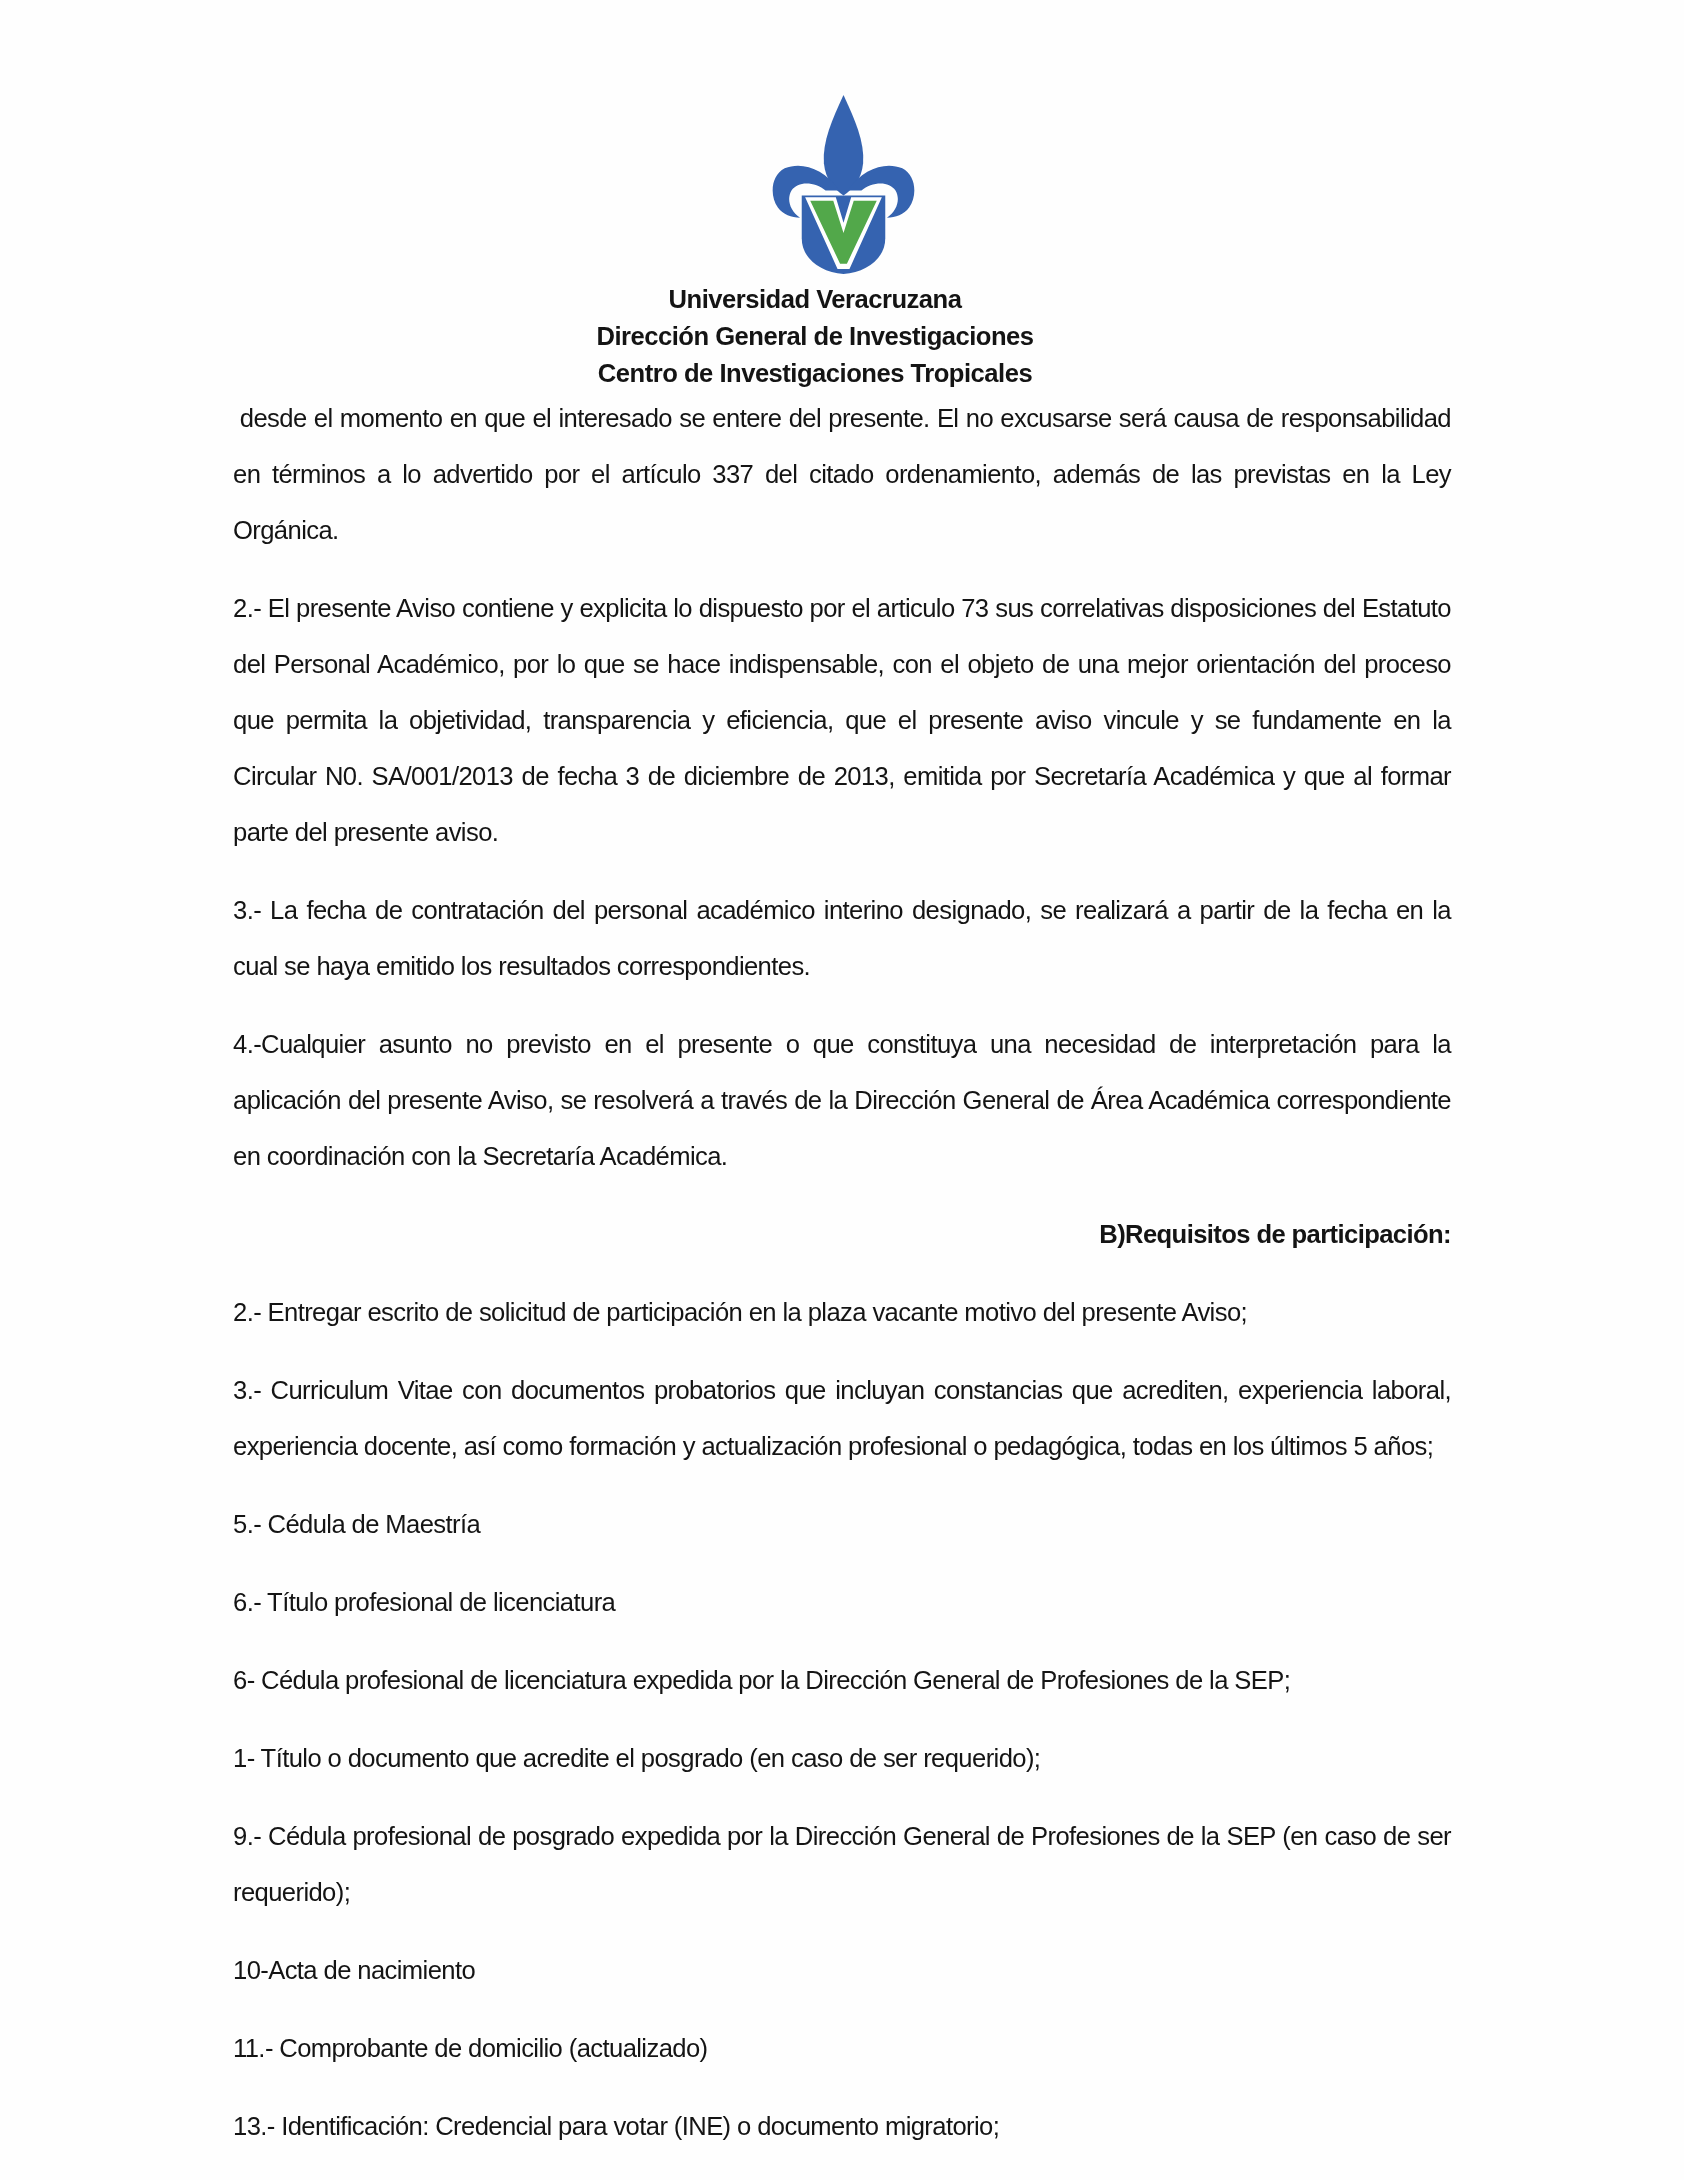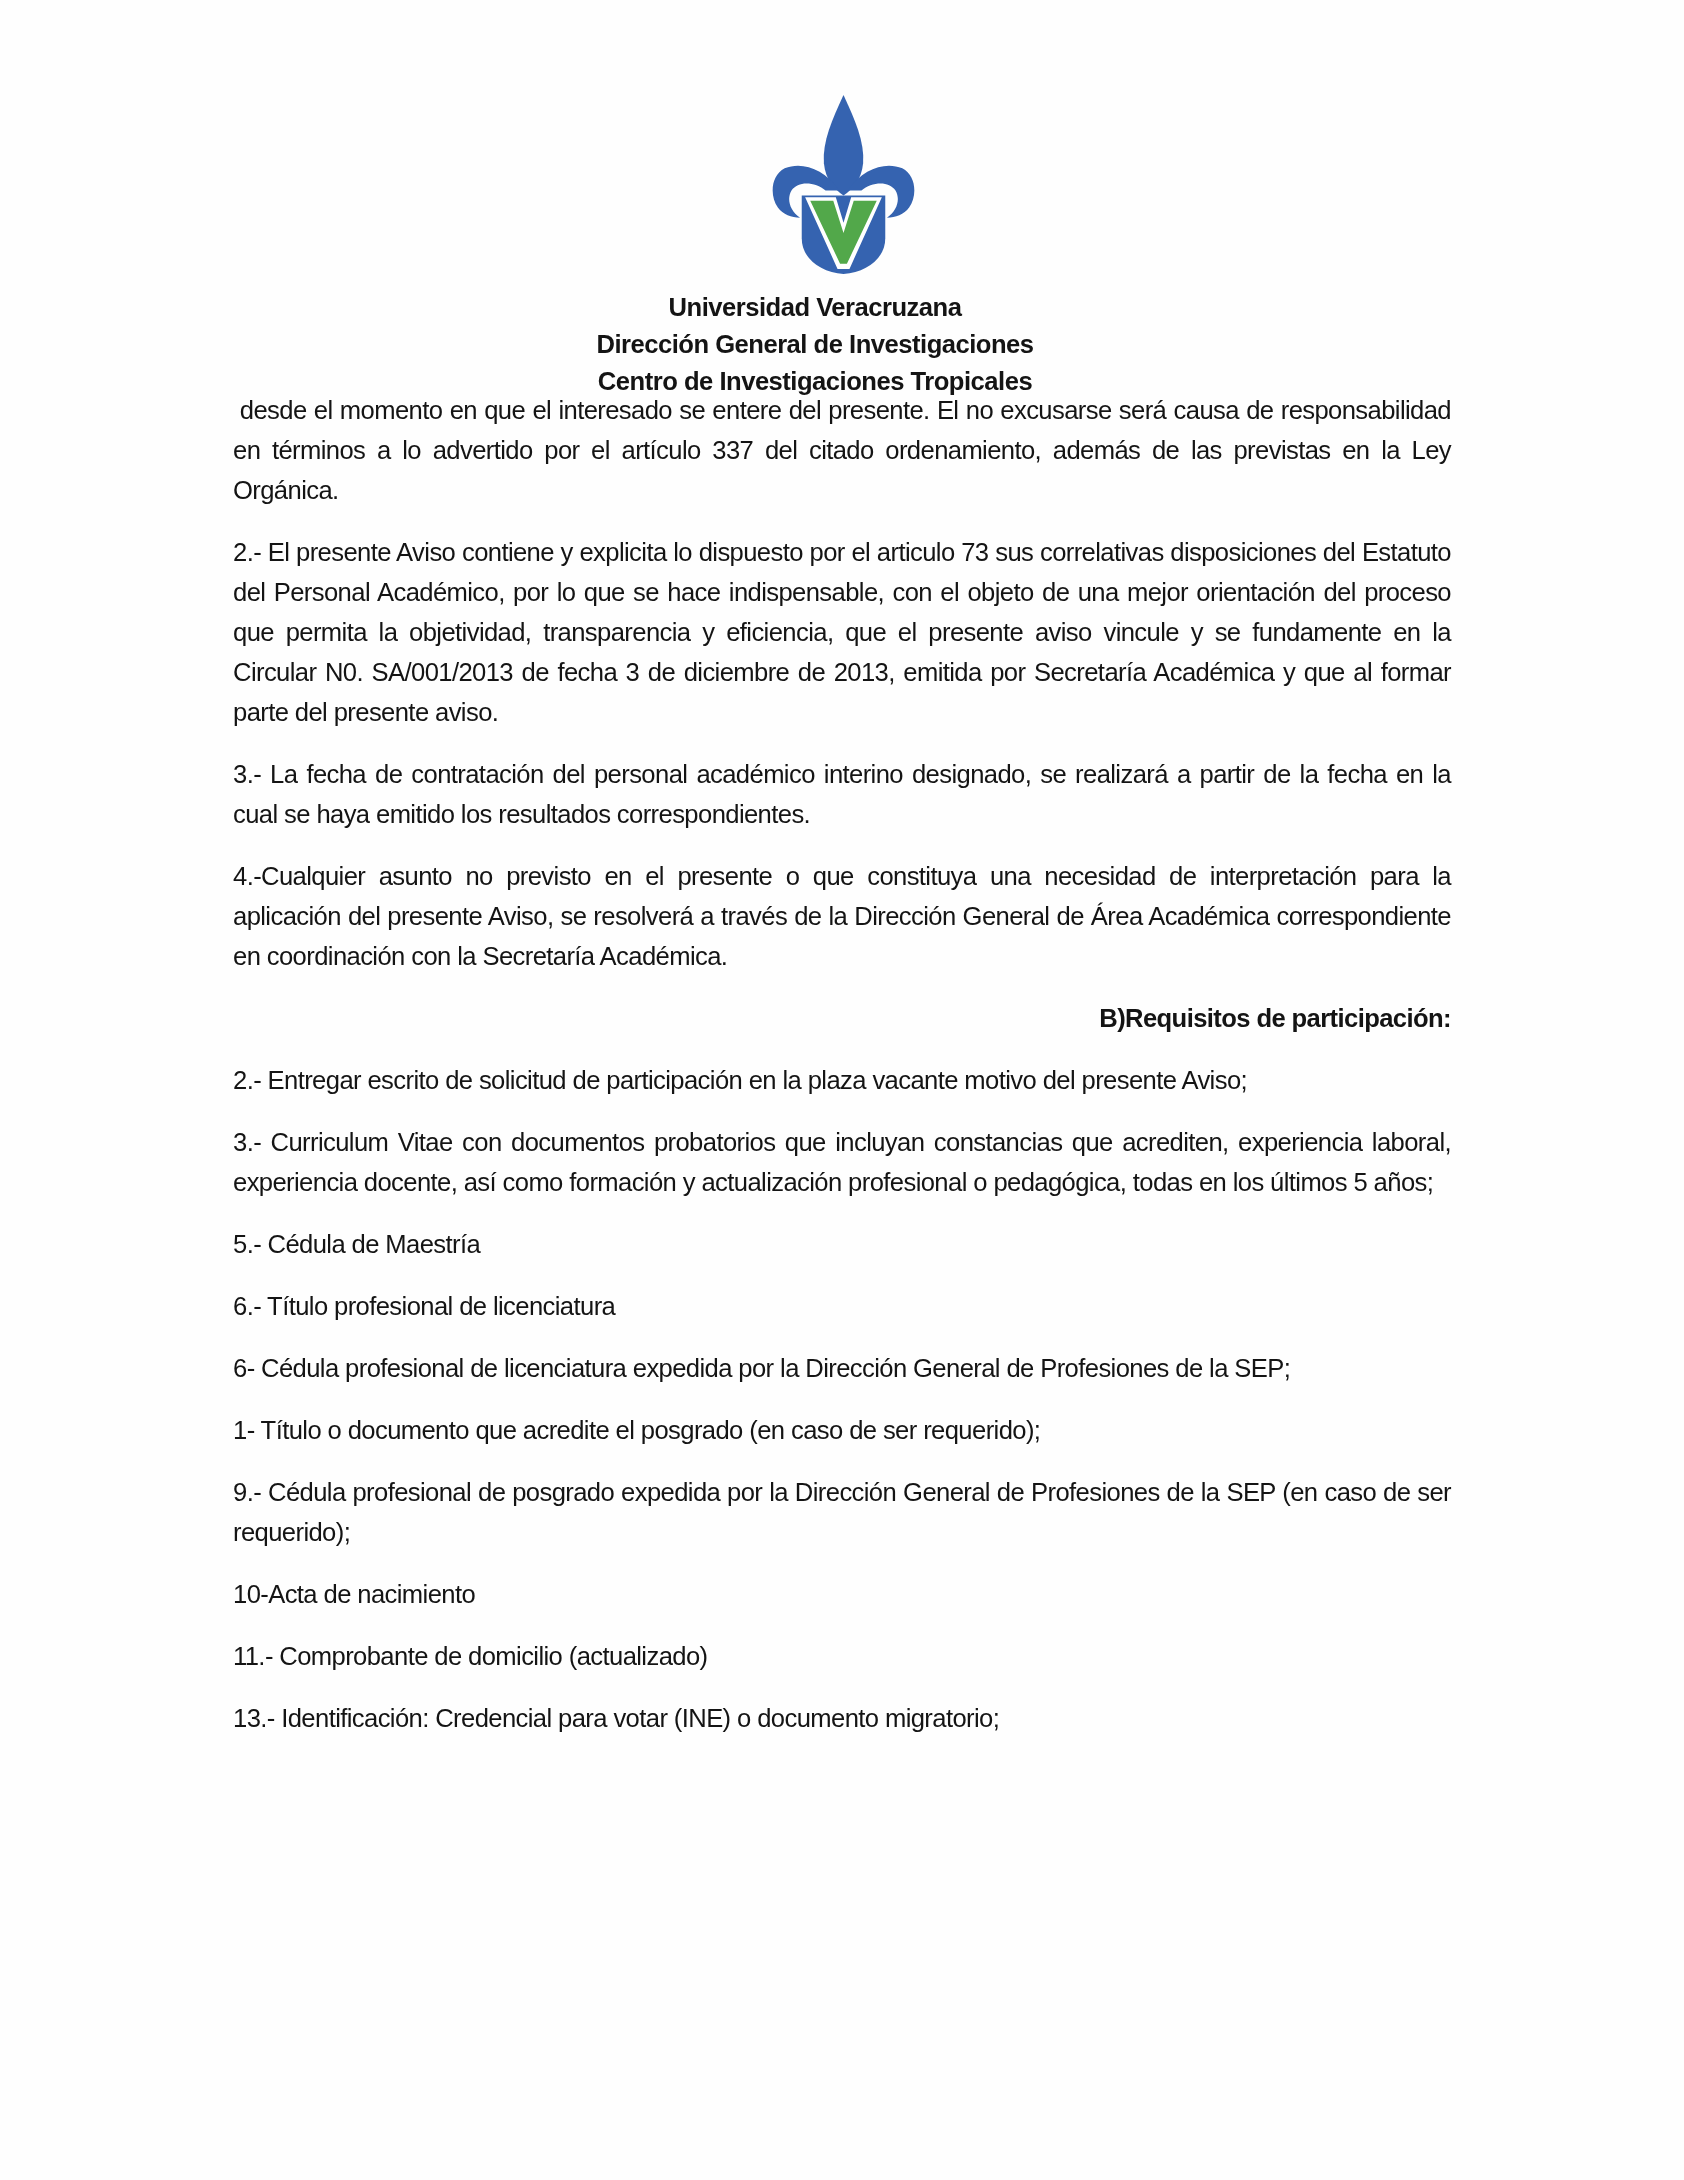--- a/index.html
+++ b/index.html
@@ -32,30 +32,29 @@
   .header {
     position: absolute;
     left: 0;
     top: 281px;
     width: 1630px;
     text-align: center;
     font-weight: bold;
     font-size: 25.6px;
     line-height: 37px;
     letter-spacing: -0.5px;
-    margin-top: 8px;
   }
   .header div { margin: 0; }
   .body {
     position: absolute;
     left: 233px;
     top: 390px;
     width: 1218px;
     font-size: 25.6px;
-    line-height: 40px;
+    line-height: 56px;
     letter-spacing: -0.6px;
     word-spacing: 0px;
   }
   .p {
     margin: 0 0 22px 0;
     text-align: justify;
   }
   .p.first { text-indent: 6.8px; }
   .section-heading {
     margin: 0 0 22px 0;

